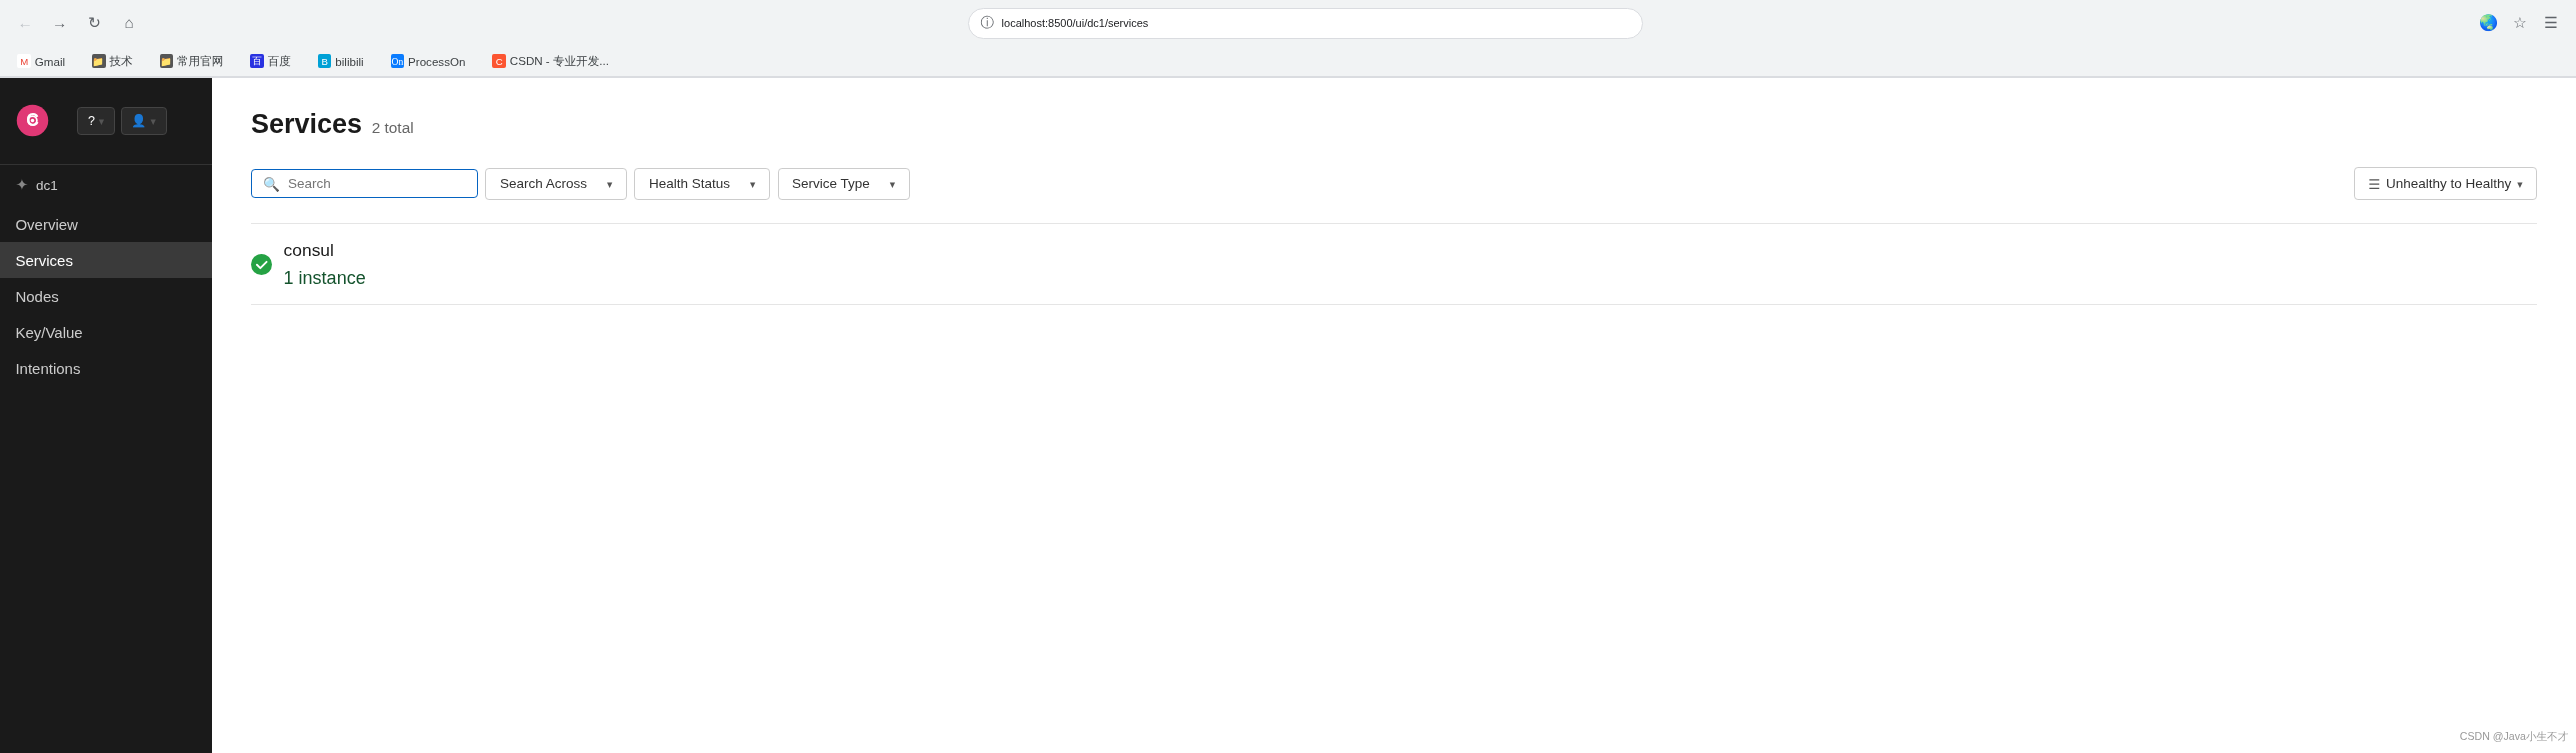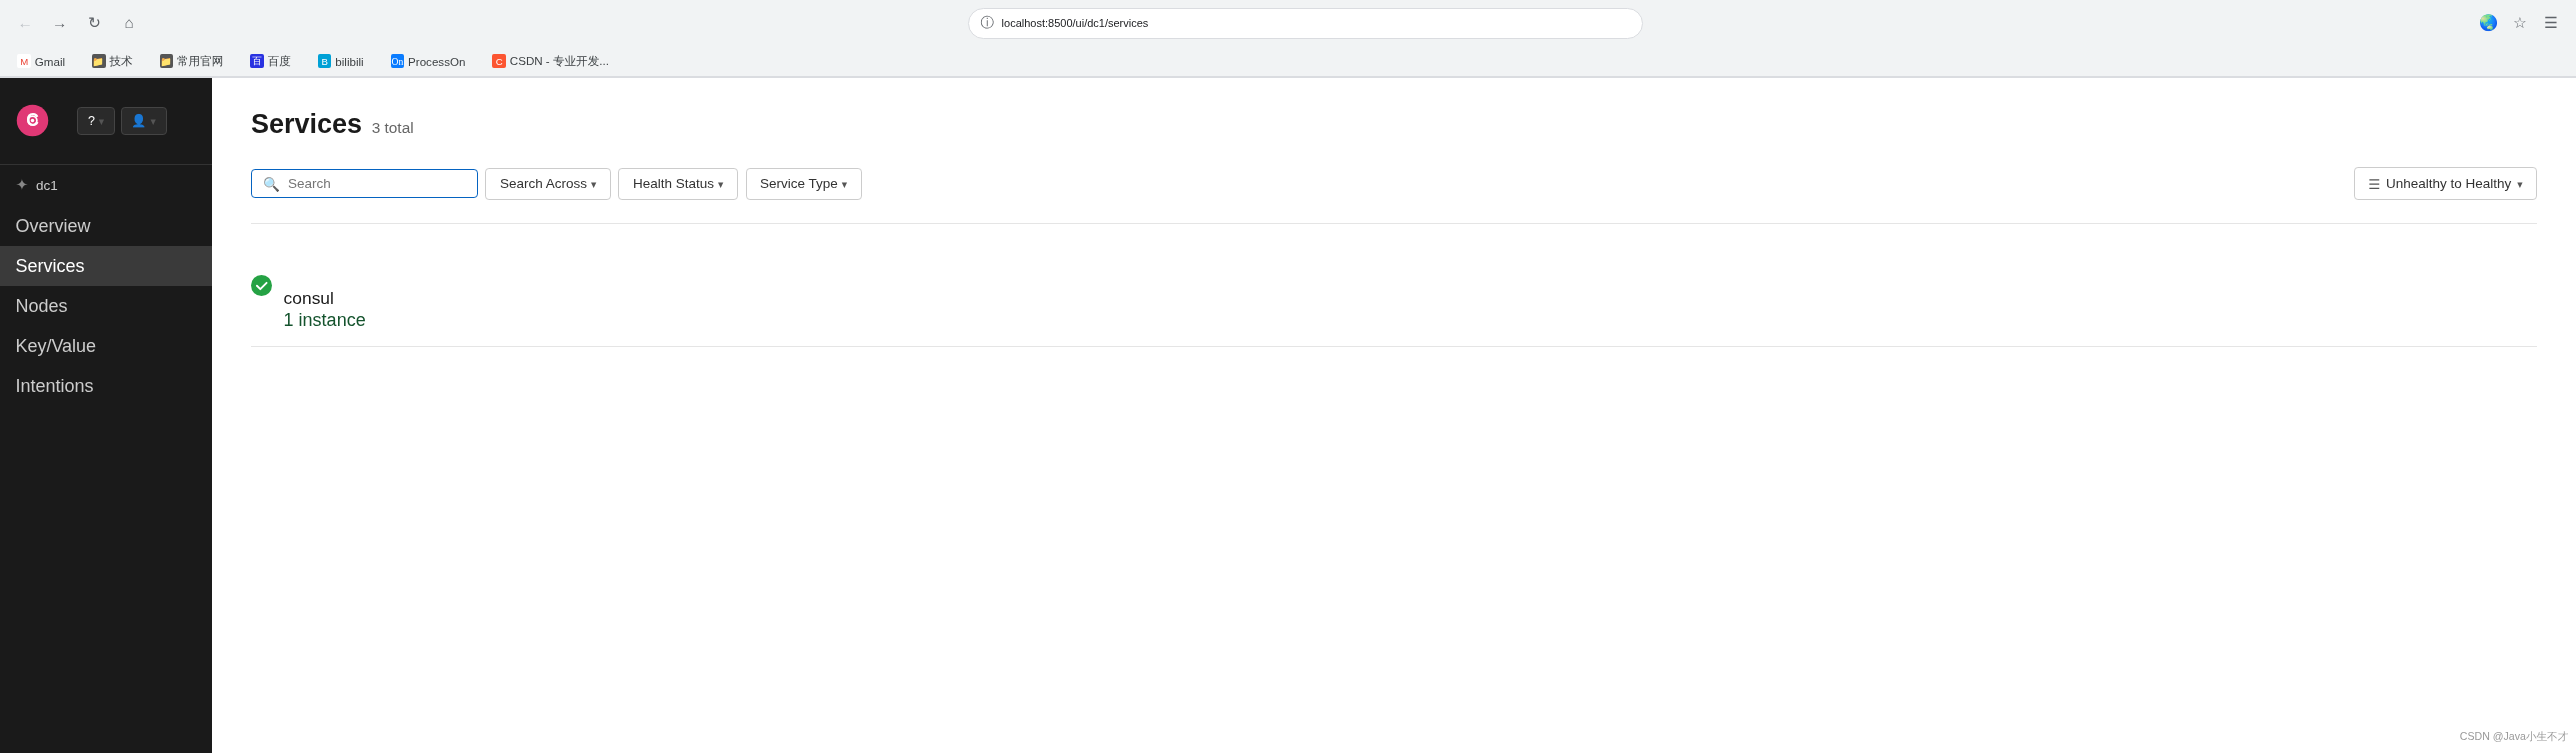--- a/index.html
+++ b/index.html
@@ -75,21 +75,21 @@
       cursor: pointer; font-size: 12.5px;
     }
 
     .datacenter-label {
       padding: 11.6px 15.4px; display: flex; align-items: center; gap: 7.7px;
       color: #ccc; font-size: 13.5px;
     }
     .dc-icon { color: #888; font-size: 15.4px; }
 
     .nav-item {
-      padding: 9.6px 15.4px; color: #ccc; font-size: 18px; cursor: pointer;
+      padding: 9.6px 15.4px; color: #ccc; font-size: 15px; cursor: pointer;
       display: flex; align-items: center; transition: background 0.15s;
     }
     .nav-item.active { background: #3a3a3a; color: white; }
 
     
     .main-content {
       flex: 1; overflow-y: auto; background: white; padding: 31px 39px;
     }
 
     .page-header {
@@ -109,21 +109,21 @@
     .search-input-wrapper {
       display: flex; align-items: center; border: 1.9px solid #0563C1; border-radius: 3.9px;
       padding: 5.8px 11.6px; gap: 7.7px; background: white; min-width: 193px;
     }
     .search-icon { color: #666; font-size: 13.5px; }
     .search-input {
       border: none; outline: none; font-size: 13.5px; color: #000000; background: transparent;
       min-width: 135px;
     }
     .filter-dropdown {
-      display: flex; align-items: center; gap: 4px; padding: 7.7px 13.5px;
+      display: flex; align-items: center; gap: 20px; padding: 7.7px 13.5px;
       border: 1px solid #ccc; border-radius: 3.9px; background: white;
       cursor: pointer; font-size: 13.5px; color: #333; white-space: nowrap;
     }
     .sort-dropdown {
       display: flex; align-items: center; gap: 5.8px; padding: 7.7px 13.5px;
       border: 1px solid #ccc; border-radius: 3.9px; background: white;
       cursor: pointer; font-size: 13.5px; color: #333; white-space: nowrap;
       margin-left: auto;
     }
     .chevron-icon { font-size: 10.6px; color: #555; }
@@ -133,21 +133,21 @@
     .service-list { border-top: 1px solid #e5e5e5; }
     .service-item {
       display: flex; align-items: center; gap: 11.6px; padding: 15.4px 0;
       border-bottom: 1px solid #e5e5e5; cursor: pointer;
     }
     .health-icon {
       width: 21px; height: 21px; border-radius: 50%; background: #25A244;
       display: flex; align-items: center; justify-content: center; flex-shrink: 0;
     }
     .health-icon svg { width: 13.5px; height: 13.5px; }
-    .service-info { display: flex; flex-direction: column; gap: 1px; margin-top: 48px; }
+    .service-info { display: flex; flex-direction: column; gap: 7px; }
     .service-name { font-size: 17.4px; color: #1a1a1a; font-weight: 400; }
     .service-instances { font-size: 18px; color: #14532d; }
 
     
     .footer-watermark {
       position: fixed; bottom: 9px; right: 7.7px; font-size: 10.6px; color: #999;
     }
   </style>
 </head>
 <body>
@@ -243,21 +243,21 @@
     </div>
     <div class="nav-item">
       <span>Intentions</span>
     </div>
   </div>
 
   <div class="main-content">
 
     <div class="page-header">
       <h1 class="page-title">Services</h1>
-      <span class="page-count">3 total</span>
+      <span class="page-count">2 total</span>
     </div>
 
     <div class="filter-bar">
       <div class="search-input-wrapper">
         <span class="search-icon">🔍</span>
         <input type="text" class="search-input" placeholder="Search" style="">
       </div>
 
       <button class="filter-dropdown">
         <span>Search Across</span>

